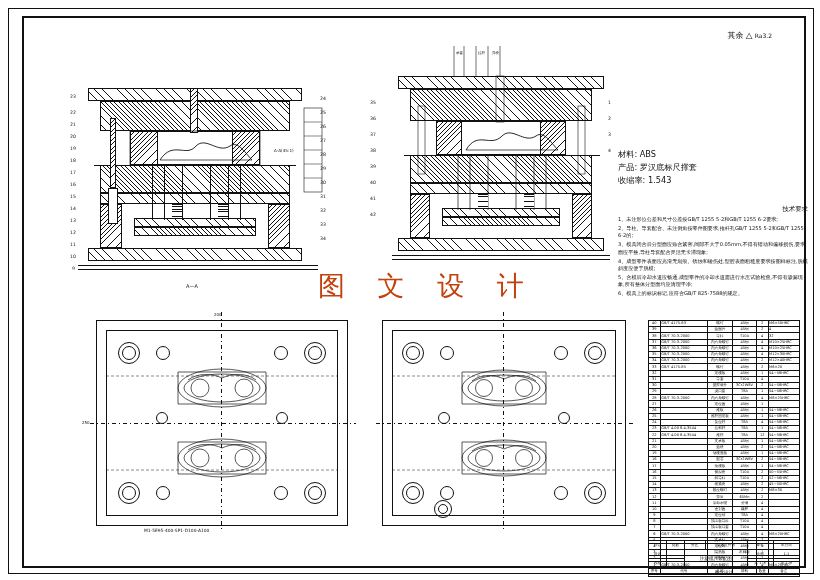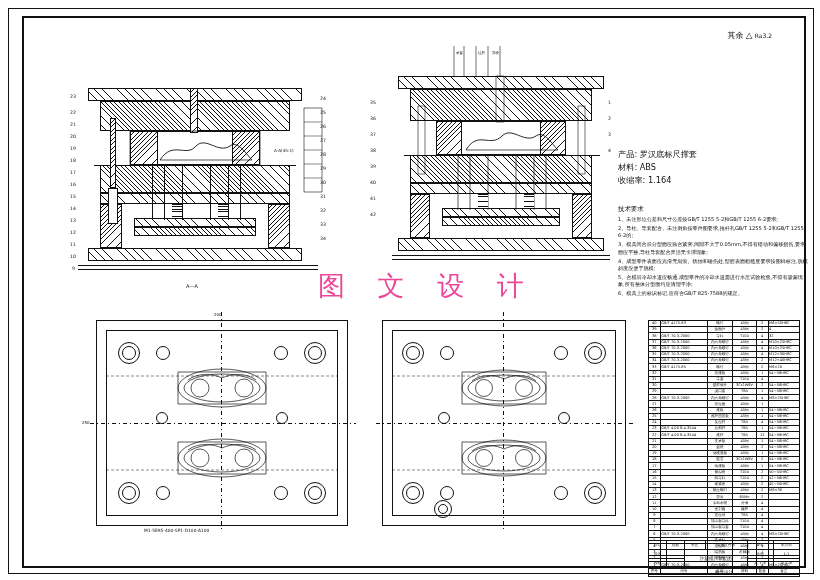--- a/index.html
+++ b/index.html
@@ -1,38 +1,38 @@
 <!DOCTYPE html>
 <html><head>
 <meta charset="utf-8">
 <style>
   html,body{margin:0;padding:0;background:#fff;}
   body{width:820px;height:580px;overflow:hidden;font-family:"Liberation Sans",sans-serif;}
   #sheet{position:relative;width:820px;height:580px;background:#ffffff;}
   .frame-outer{position:absolute;left:8px;top:8px;width:804px;height:564px;border:1px solid #111;}
   .frame-inner{position:absolute;left:22px;top:16px;width:780px;height:548px;border:2px solid #111;}
   .title-big{position:absolute;left:30px;top:22px;font-family:"DejaVu Sans",sans-serif;font-size:38px;color:#e8202a;letter-spacing:6px;font-weight:bold;}
-  .watermark{position:absolute;left:318px;top:268px;font-family:"DejaVu Serif",serif;font-size:27px;color:#ec4899;letter-spacing:12px;}
+  .watermark{position:absolute;left:318px;top:268px;font-family:"DejaVu Serif",serif;font-size:27px;color:#c2410c;letter-spacing:12px;}
   .surf-mark{position:absolute;right:48px;top:30px;font-size:8px;color:#111;font-family:"DejaVu Sans",sans-serif;}
   .surf-mark .tri{display:inline-block;transform:scaleX(1.1);}
   
   .view{position:absolute;}
   .hatchA{background:repeating-linear-gradient(45deg,#111 0px,#111 0.6px,#fff 0.6px,#fff 3.2px);}
   .hatchB{background:repeating-linear-gradient(-45deg,#111 0px,#111 0.6px,#fff 0.6px,#fff 3.2px);}
   .hatchC{background:repeating-linear-gradient(45deg,#111 0px,#111 0.6px,#fff 0.6px,#fff 5.5px);}
   .solidline{position:absolute;background:#111;}
   .box{position:absolute;border:1px solid #111;box-sizing:border-box;}
   .lbl{position:absolute;font-size:4.2px;color:#111;font-family:"DejaVu Sans",sans-serif;white-space:nowrap;}
   .leadnum{position:absolute;font-size:4.6px;color:#111;font-family:"DejaVu Sans",sans-serif;}
   .dimtext{position:absolute;font-size:4px;color:#111;font-family:"DejaVu Sans",sans-serif;}
   
   .info{position:absolute;left:618px;top:148px;width:186px;font-family:"DejaVu Sans",sans-serif;color:#111;}
   .info .line{font-size:8.2px;line-height:13px;}
   .notes{position:absolute;left:618px;top:205px;width:190px;font-family:"DejaVu Sans",sans-serif;color:#111;}
-  .notes .head{font-size:6.4px;margin-bottom:2px;}
+  .notes .head{font-size:6.4px;margin-bottom:2px;text-align:right;}
   .notes .n{font-size:5.1px;line-height:7.4px;margin-bottom:1.5px;}
   
   #bom{position:absolute;left:648px;top:320px;width:152px;border-collapse:collapse;}
   #bom td{border:0.5px solid #111;font-size:3.6px;line-height:4.6px;height:5.2px;padding:0 0.5px;font-family:"DejaVu Sans",sans-serif;color:#111;overflow:hidden;white-space:nowrap;}
   #bom td.c{text-align:center;}
   #bom td.l{text-align:left;}
   
   #titleblock{position:absolute;left:648px;top:540px;width:152px;border-collapse:collapse;}
   #titleblock td{border:0.5px solid #111;font-size:3.6px;height:6px;text-align:center;color:#111;font-family:"DejaVu Sans",sans-serif;}
   .tb-main{font-size:4.6px !important;}
@@ -202,23 +202,23 @@
     <div class="leadnum" style="left:370px;top:212px;">42</div>
     <div class="leadnum" style="left:608px;top:100px;">1</div>
     <div class="leadnum" style="left:608px;top:116px;">2</div>
     <div class="leadnum" style="left:608px;top:132px;">3</div>
     <div class="leadnum" style="left:608px;top:148px;">4</div>
   </div>
 
   <div class="watermark">图 文 设 计</div>
 
   <div class="info">
+    <div class="line">材料: ABS</div>
     <div class="line">产品: 罗汉底标尺撑套</div>
-    <div class="line">材料: ABS</div>
-    <div class="line">收缩率: 1.164</div>
+    <div class="line">收缩率: 1.543</div>
   </div>
 
   <div class="notes">
     <div class="head">技术要求</div>
     <div class="n">1、未注形位公差和尺寸公差按GB/T 1255 5-2和GB/T 1255 6-2要求;</div>
     <div class="n">2、导柱、导套配合、未注倒角按零件图要求,推杆孔GB/T 1255 5-2和GB/T 1255 6-2的;</div>
     <div class="n">3、模具闭合后分型面应贴合紧密,间隙不大于0.05mm,不得有错动和偏移损伤,要求面应平整,导柱导套配合灵活无卡滞现象;</div>
     <div class="n">4、成型零件表面应光滑无划痕、锈蚀和碰伤处,型腔表面粗糙度要求按图样标注,脱模斜度应便于脱模;</div>
     <div class="n">5、合模后冷却水道应畅通,成型零件的冷却水道需进行水压试验检查,不得有渗漏现象,所有整体分型面均应清理干净;</div>
     <div class="n">6、模具上的标识标记,应符合GB/T 825-7588的规定。</div>

